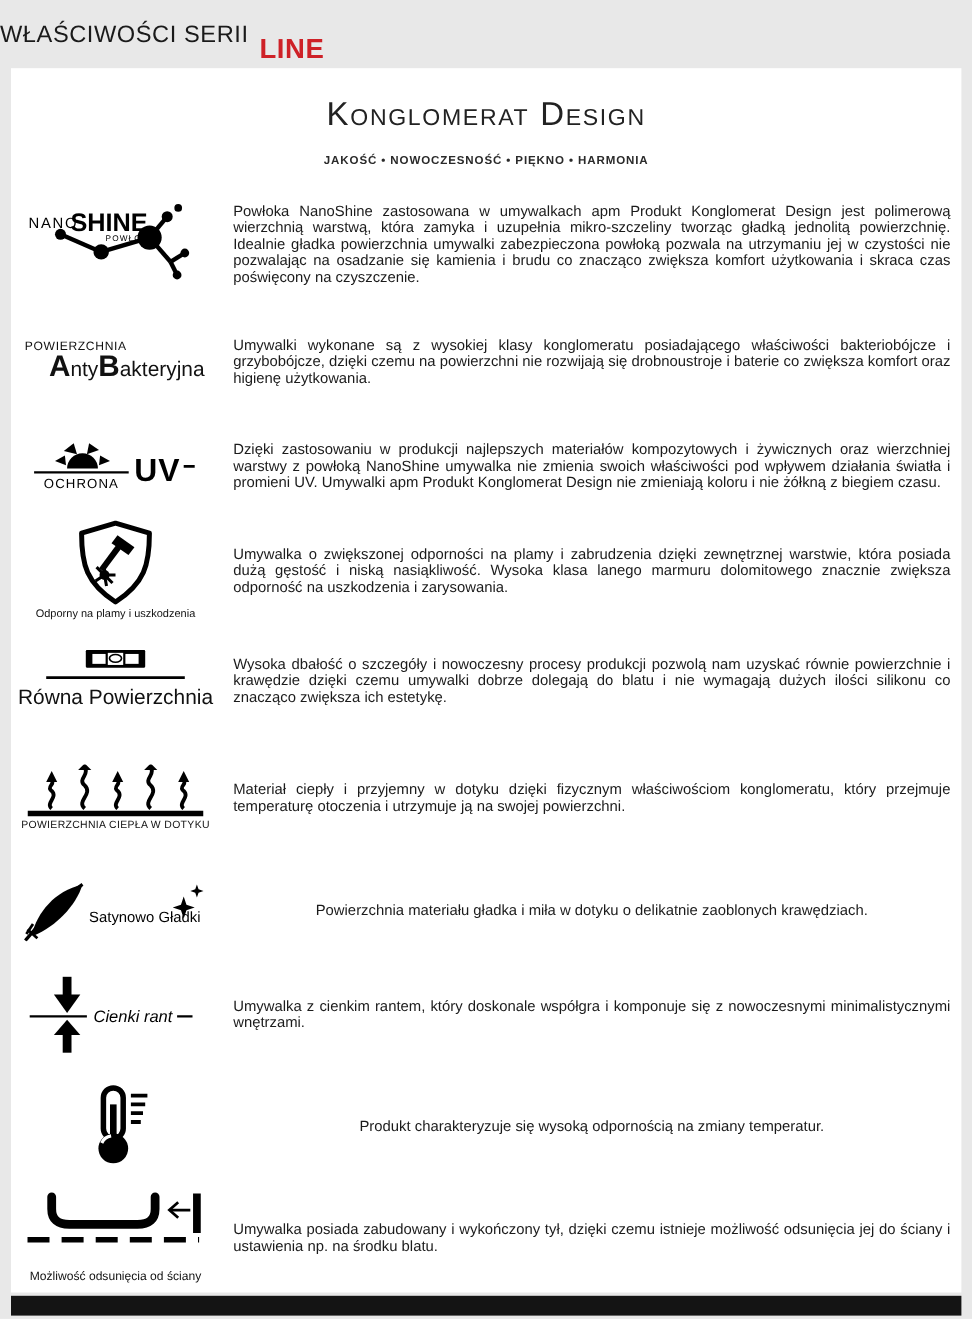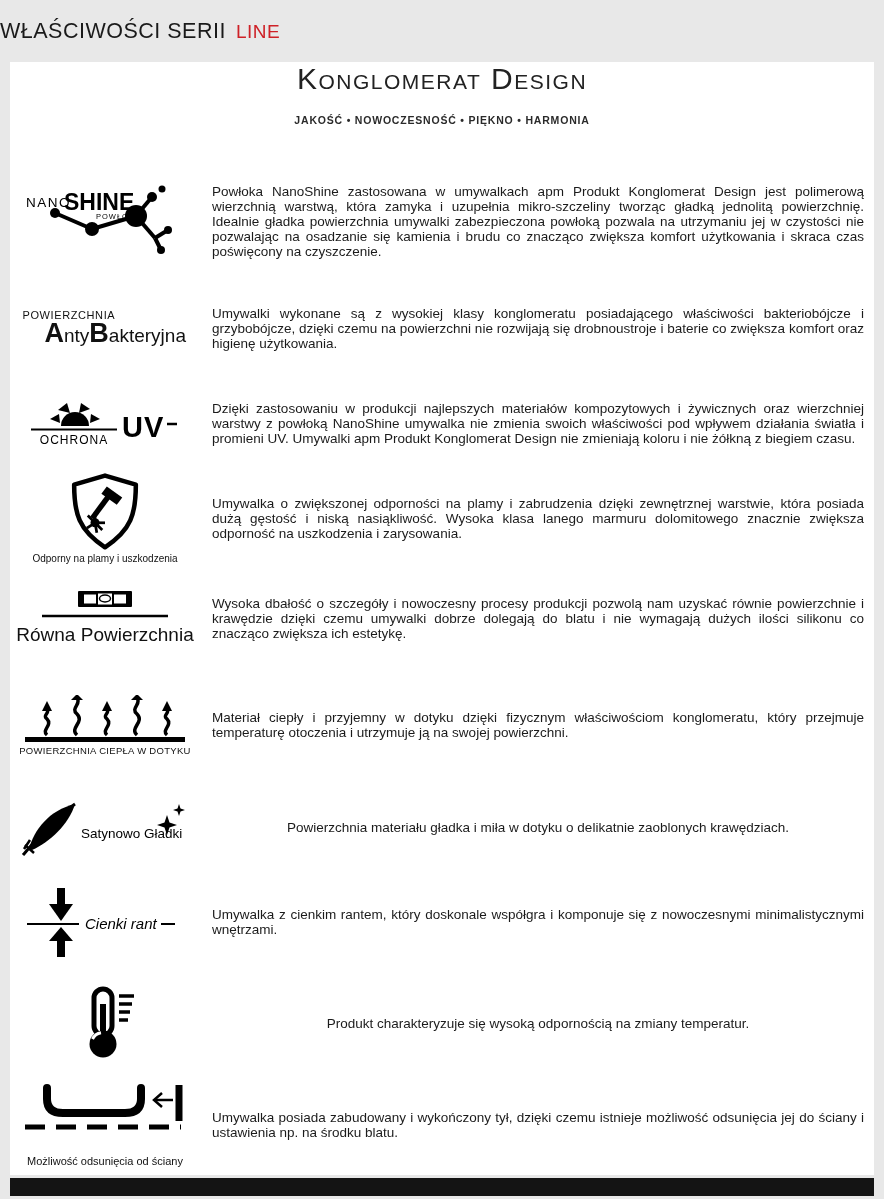--- a/index.html
+++ b/index.html
@@ -9,28 +9,28 @@
     background:#e8e8e8; color:#1c1c1c; overflow:hidden;
   }
   .page { width:884px; height:1199px; position:relative; }
 
   
   .top-band {
     height:62px; display:flex; align-items:center; justify-content:flex-start;
     background:#e8e8e8; gap:10px;
   }
   .title-prefix { font-size:21.5px; letter-spacing:0.5px; color:#1a1a1a; }
-  .title-series { font-size:19px; font-weight:normal; letter-spacing:0.5px; color:#ce2127; position:relative; top:1px; }
+  .title-series { font-size:25px; font-weight:bold; letter-spacing:0.5px; color:#ce2127; position:relative; top:14px; }
 
   
   .card {
     margin:0 10px; background:#ffffff; height:1113px; overflow:hidden;
   }
 
-  .brand-header { height:100px; text-align:center; }
+  .brand-header { height:100px; text-align:center; padding-top:26px; }
   .brand-name {
     font-variant:small-caps; font-size:30px; font-weight:400;
     letter-spacing:1.5px; color:#222;
   }
   .brand-subtitle {
     font-size:10.5px; font-weight:bold; letter-spacing:0.8px; color:#2a2a2a; margin-top:18px;
   }
 
   
   .row { display:flex; align-items:center; }

